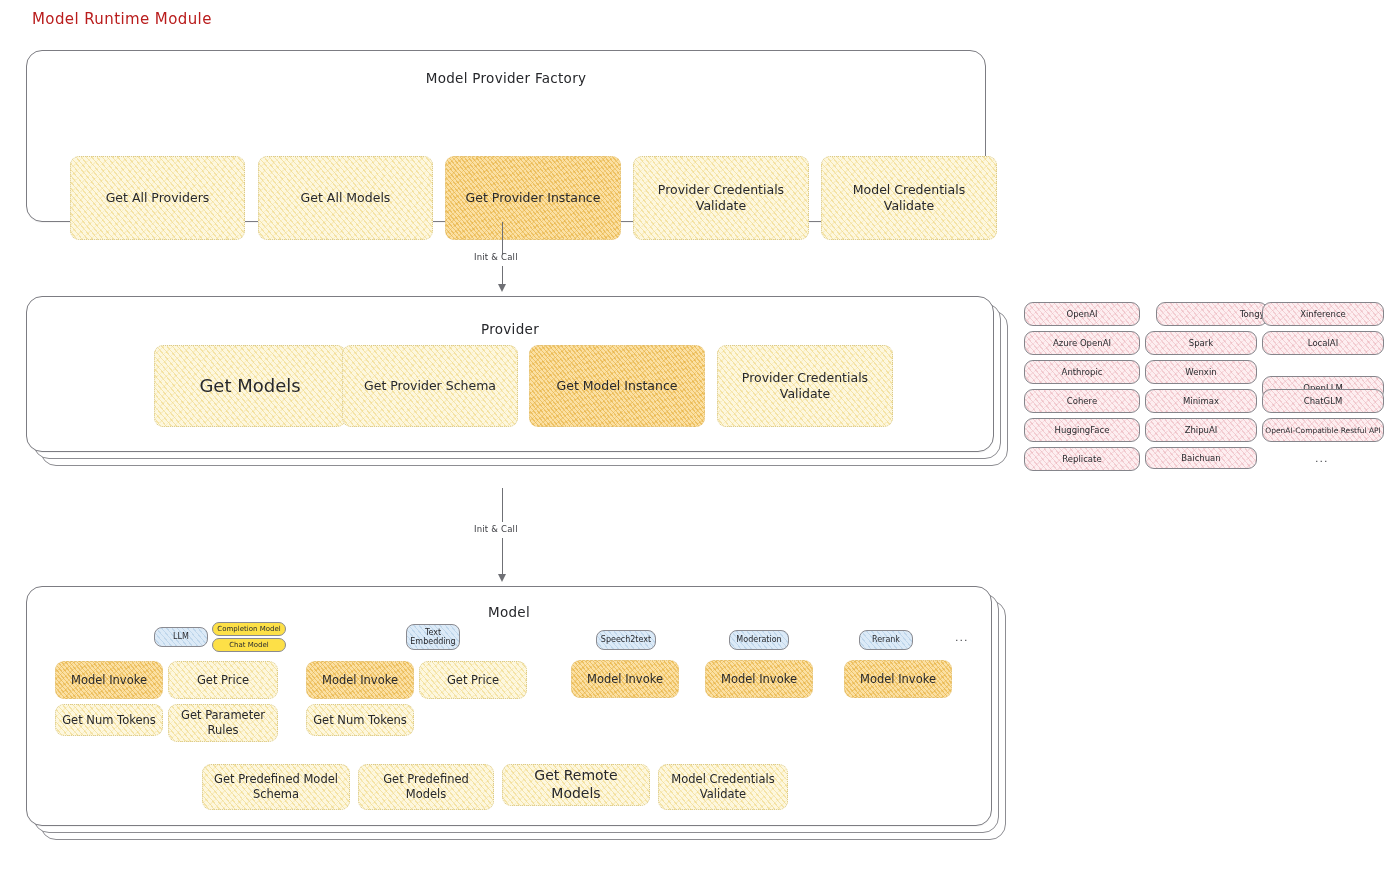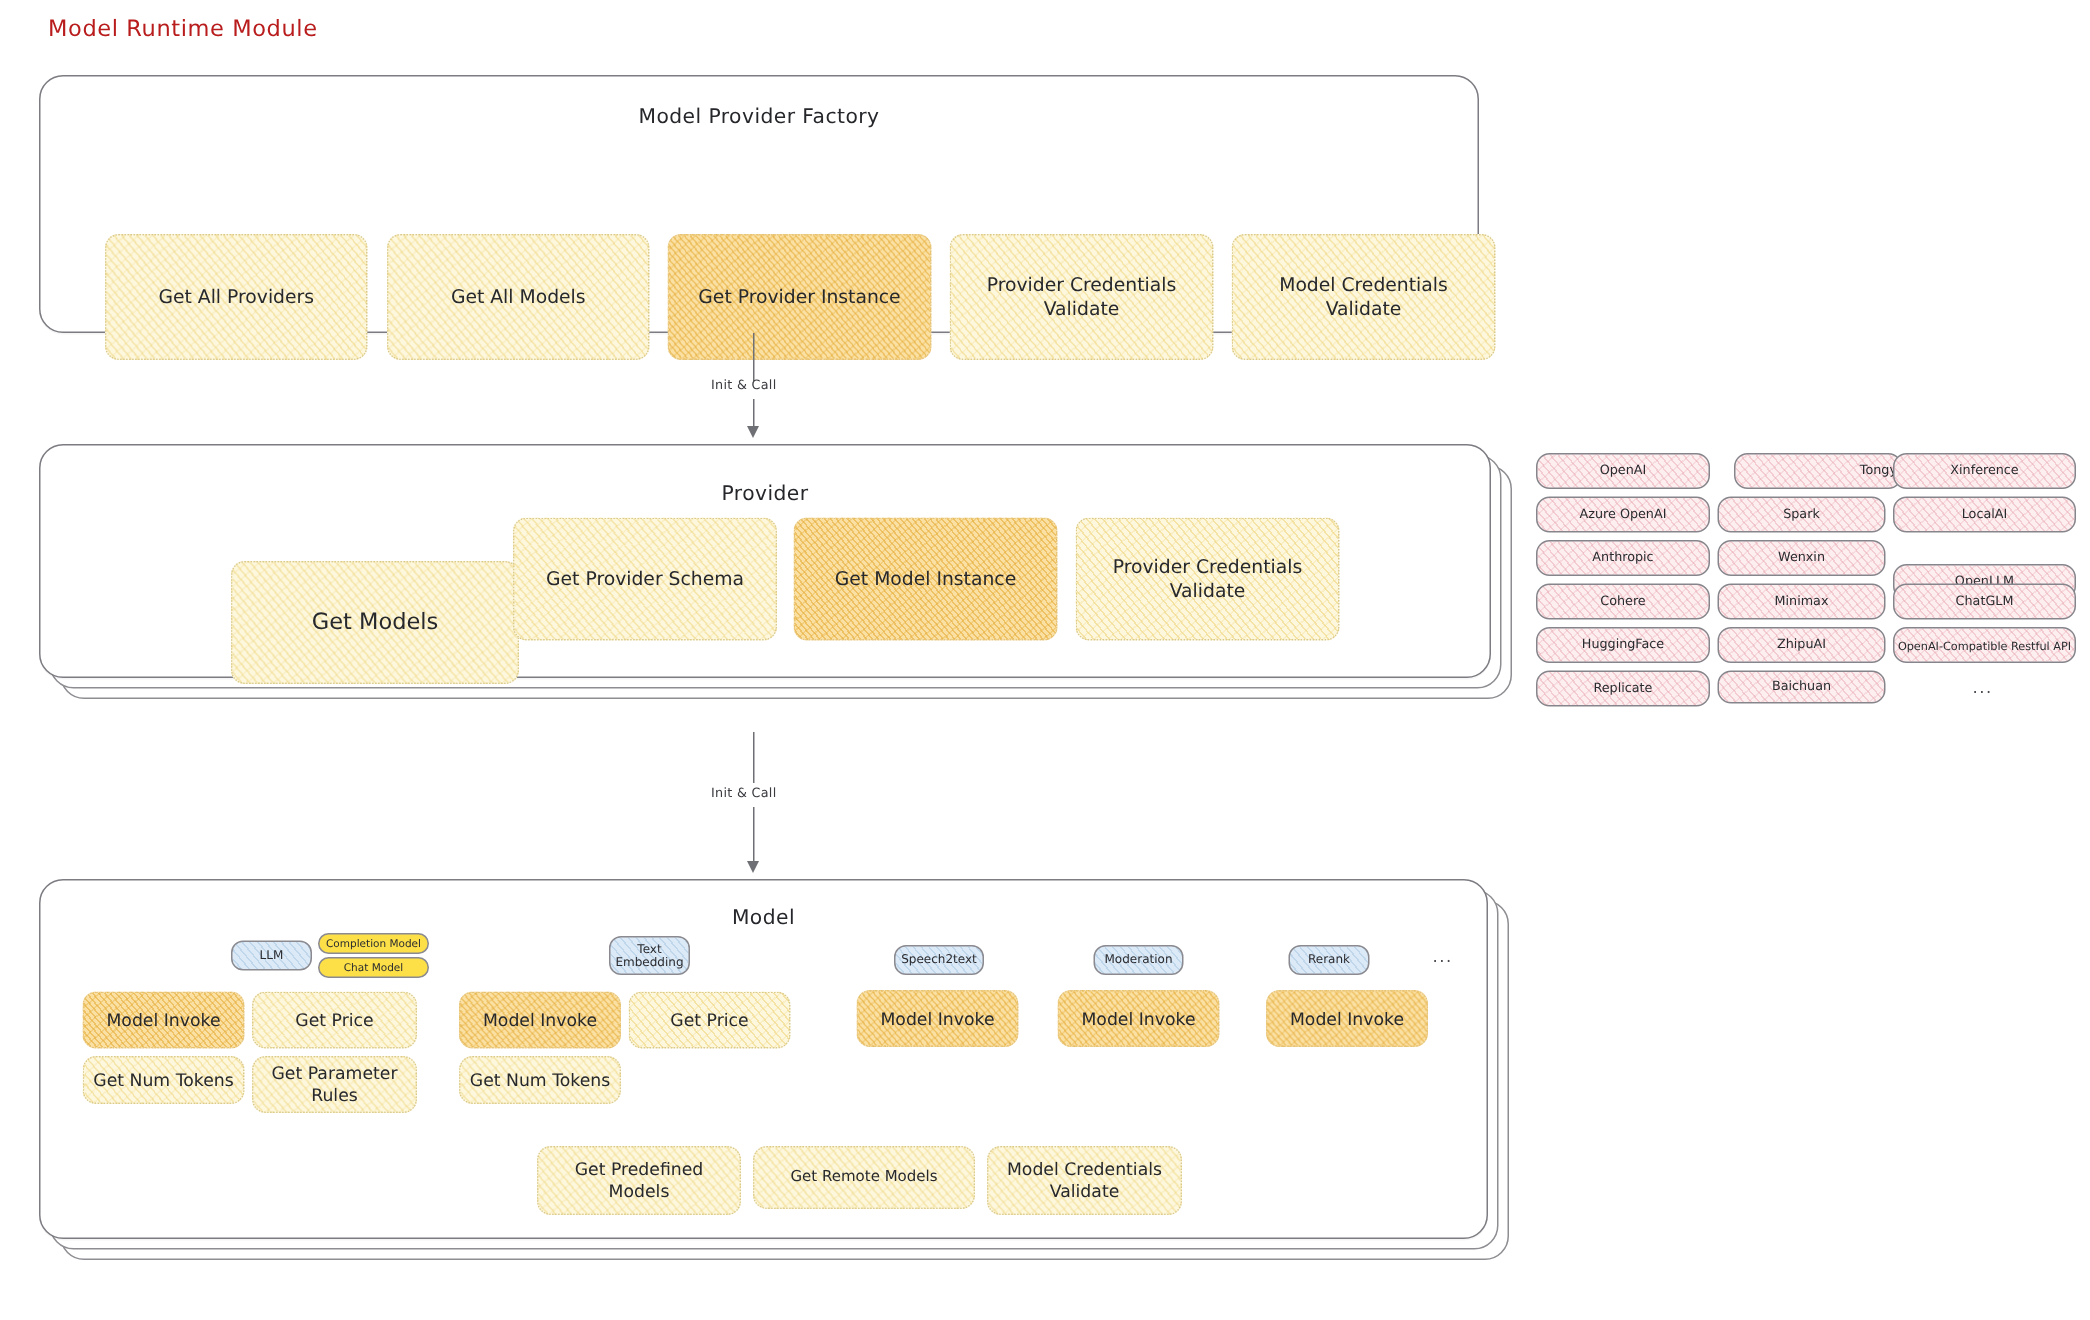--- a/index.html
+++ b/index.html
@@ -124,21 +124,21 @@
   <div class="arrow-label" style="left:474px;top:252px;">Init &amp; Call</div>
   <div class="arrow-line" style="left:502px;top:266px;height:20px;"></div>
   <div class="arrow-head" style="left:498px;top:284px;"></div>
 
   <div class="shell" style="left:26px;top:296px;width:968px;height:176px;">
     <div class="layer" style="left:14px;top:14px;width:968px;height:156px;"></div>
     <div class="layer" style="left:7px;top:7px;width:968px;height:156px;"></div>
     <div class="face" style="width:968px;height:156px;"></div>
     <div class="shell-title" style="top:25px;">Provider</div>
 
-    <div class="node fill-yellow" style="left:128px;top:49px;width:192px;height:82px;font-size:15px;margin-top:29px;">
+    <div class="node fill-yellow" style="left:128px;top:49px;width:192px;height:82px;font-size:18px;">
       <span class="t">Get Models</span>
     </div>
     <div class="node fill-amber" style="left:503px;top:49px;width:176px;height:82px;font-size:12.5px;">
       <span class="t">Get Model Instance</span>
     </div>
     <div class="node fill-yellow" style="left:316px;top:49px;width:176px;height:82px;font-size:12.5px;">
       <span class="t">Get Provider Schema</span>
     </div>
     <div class="node fill-yellow" style="left:691px;top:49px;width:176px;height:82px;font-size:12.5px;">
       <span class="t">Provider Credentials Validate</span>
@@ -267,24 +267,27 @@
 
     <div class="abs badge fill-blue" style="left:833px;top:44px;width:54px;height:20px;display:flex;align-items:center;justify-content:center;">
       <span>Rerank</span>
       </div>
     <div class="node fill-amber" style="left:818px;top:74px;width:108px;height:38px;font-size:11.5px;">
       <span class="t">Model Invoke</span>
       </div>
 
     <div class="ellipsis" style="left:929px;top:45px;">...</div>
 
+    <div class="node fill-yellow" style="left:176px;top:178px;width:148px;height:46px;font-size:11.5px;">
+      <span class="t">Get Predefined Model Schema</span>
+      </div>
     <div class="node fill-yellow" style="left:332px;top:178px;width:136px;height:46px;font-size:11.5px;">
       <span class="t">Get Predefined Models</span>
       </div>
-    <div class="node fill-yellow" style="left:476px;top:178px;width:148px;height:42px;font-size:10px;">
+    <div class="node fill-yellow" style="left:476px;top:178px;width:148px;height:42px;font-size:14px;">
       <span class="t">Get Remote Models</span>
       </div>
     <div class="node fill-yellow" style="left:632px;top:178px;width:130px;height:46px;font-size:11.5px;">
       <span class="t">Model Credentials Validate</span>
       </div>
   </div>
 
 </div>
 
 </body></html>

